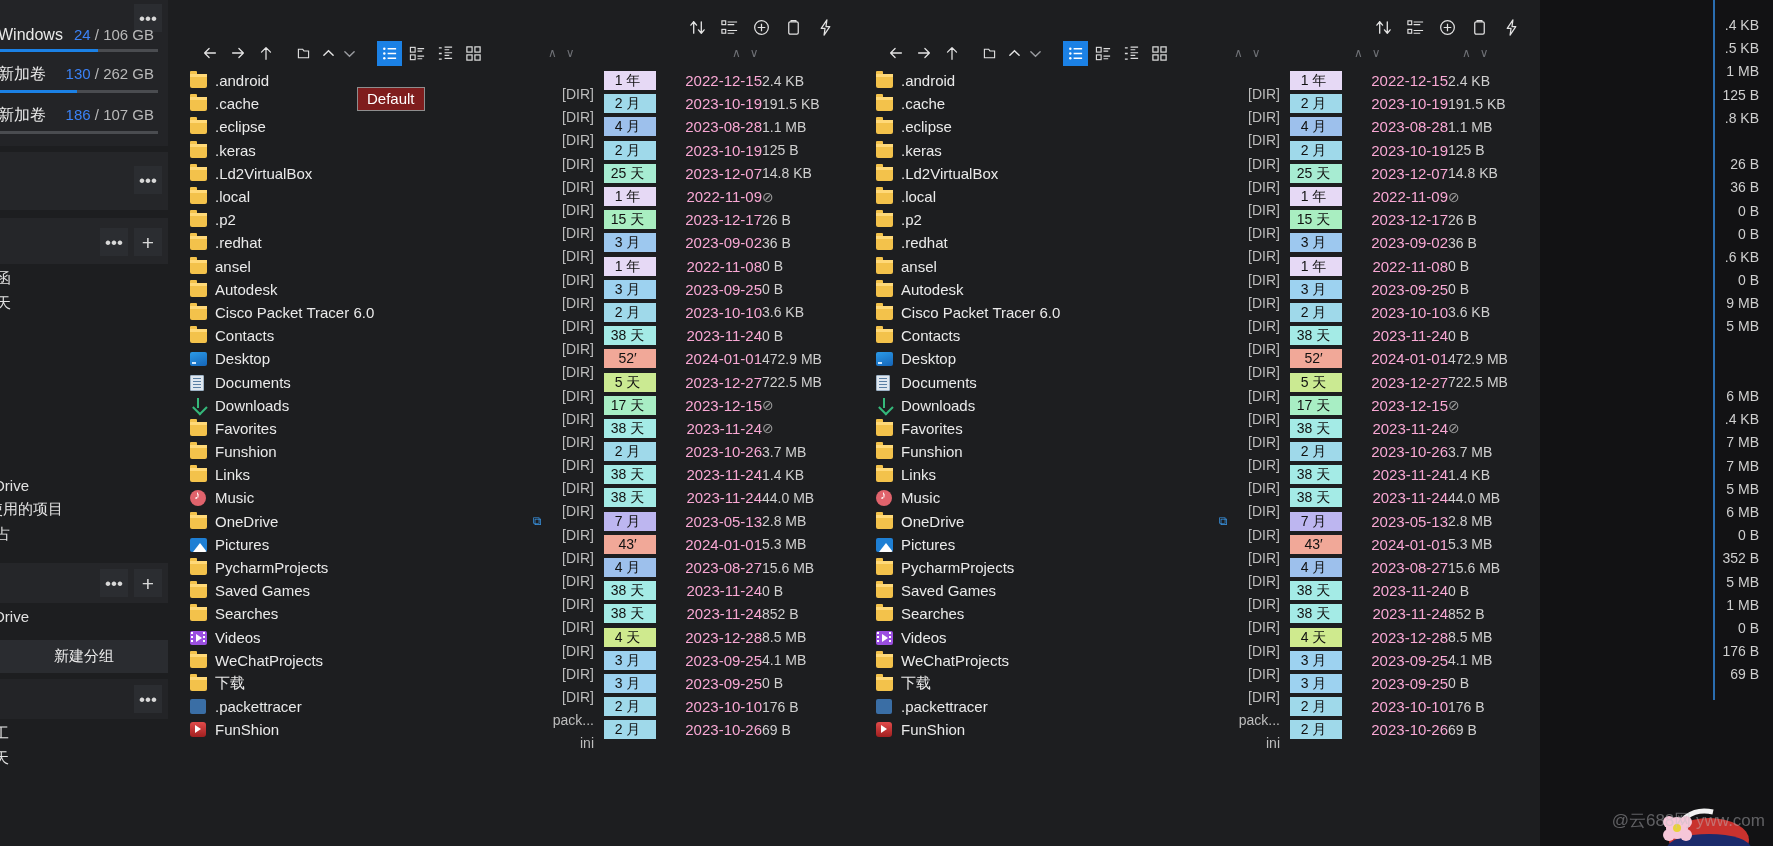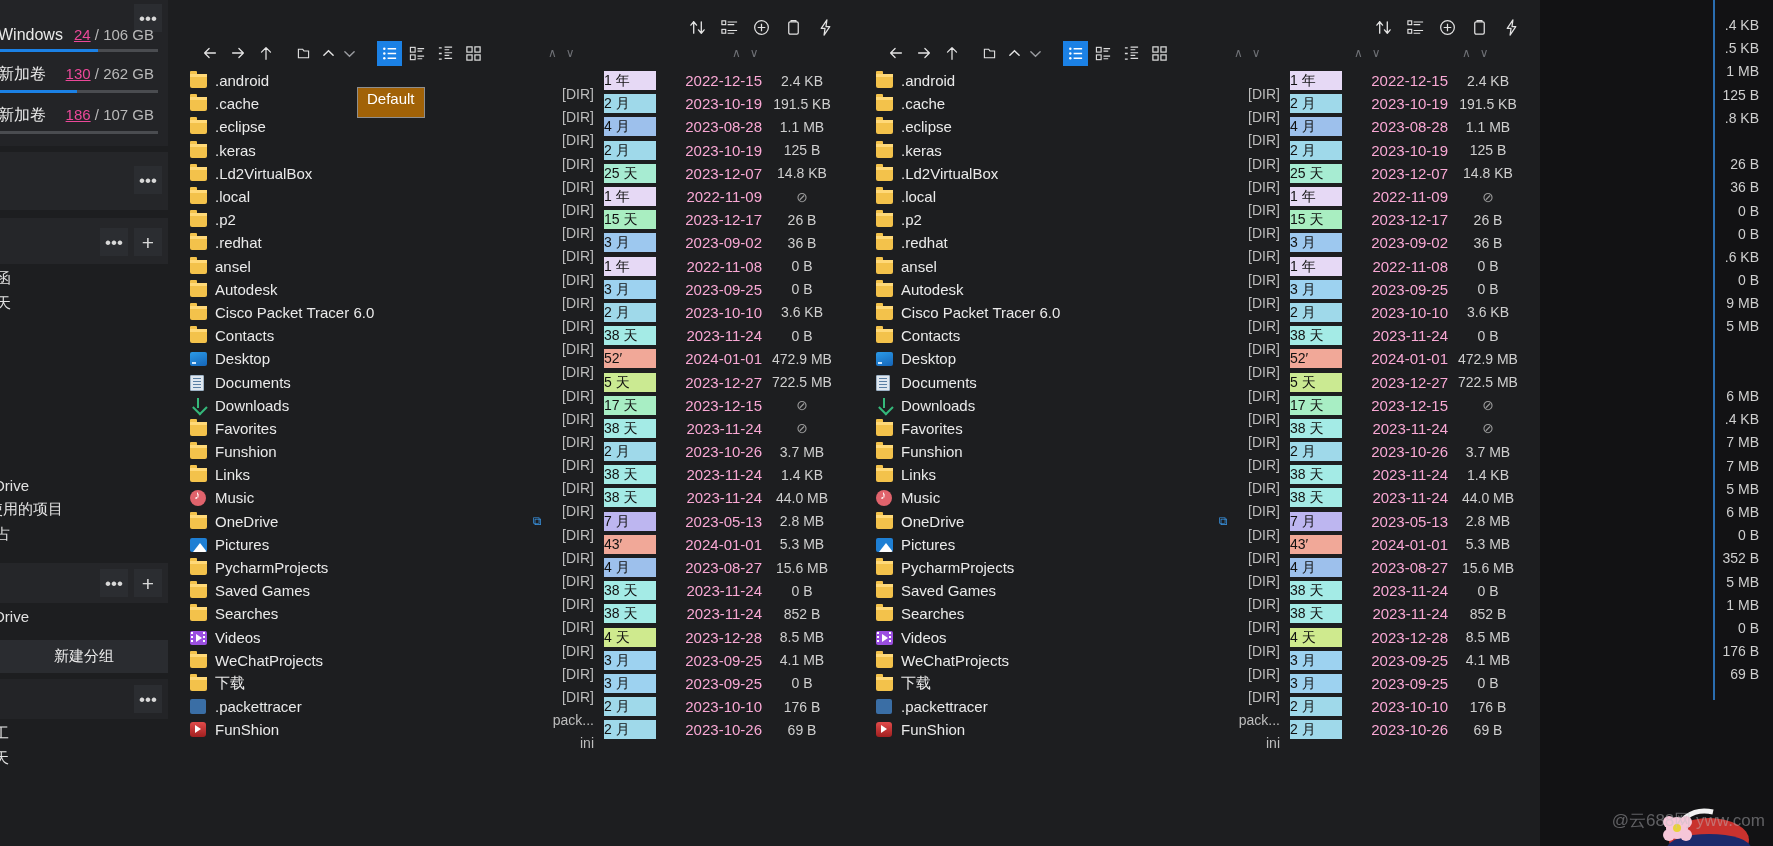--- a/index.html
+++ b/index.html
@@ -18,21 +18,21 @@
   .side-card{
     background:#232427; margin:0 0 6px 0; position:relative;
   }
   .drive-row{ padding:4px 8px 2px 0; position:relative; }
   .drive-line{
     display:flex; justify-content:space-between; align-items:baseline;
     font-size:16px; padding:0 6px 0 0;
   }
   .drive-name{ color:#e9e9e9; margin-left:-2px; }
   .drive-usage{ color:#b9b9b9; font-size:15px; }
-  .drive-usage .used{ color:#ec4899;text-decoration:underline; }
+  .drive-usage .used{ color:#3b82f6; }
   .bar-track{ height:3px; background:#4a4c50; margin:5px 2px 6px 0; }
   .bar-fill{ height:3px; background:#1b81e5; }
 
   .side-hdr{
     height:44px; position:relative; background:#252629; margin-top:6px;
   }
   .side-hdr.plain{ background:#232427; }
   .hdr-btn{
     position:absolute; top:8px; width:28px; height:28px;
     display:flex; align-items:center; justify-content:center;
@@ -93,25 +93,25 @@
     width:17px; height:15px; margin-left:22px; margin-right:8px; flex:0 0 17px;
     position:relative;
   }
   .row .nm{ flex:1 1 auto; white-space:nowrap; overflow:hidden; }
   .row .lnk{ width:18px; color:#3b9cf0; font-size:12px; text-align:center;}
   .row .ext{
     width:52px; text-align:right; color:#bdbdbd; font-size:14px; padding-right:4px;
     white-space:nowrap; overflow:hidden;margin-top:27px;
   }
   .row .age{
-    width:52px; margin-left:6px; text-align:left; padding-right:5px;
+    width:52px; margin-left:6px; text-align:center; padding-right:5px;
     color:#111; font-size:14px; line-height:19px; height:19px;
   }
   .row .dt{ width:106px; text-align:right; color:#f9a8d4; font-size:15px; }
-  .row .sz{ width:92px; text-align:center; color:#cfcfcf; font-size:14px; padding-right:12px;}
+  .row .sz{ width:92px; text-align:left; color:#cfcfcf; font-size:14px; padding-right:12px;}
   .row .sz.dim{ color:#9a9a9a; }
 
   
   .f-folder{
     width:17px; height:14px; background:#f3c24b; border-radius:1px 2px 2px 2px;
     position:relative; top:1px;
   }
   .f-folder:before{
     content:""; position:absolute; left:0; top:-3px; width:7px; height:3px;
     background:#f3c24b; border-radius:1px 1px 0 0;
@@ -140,23 +140,23 @@
      box-shadow:0 4px 0 #fff,0 8px 0 #fff,12px 0 0 #fff,12px 4px 0 #fff,12px 8px 0 #fff;}
   .f-vid:after{content:"";position:absolute;left:6px;top:3px;border-left:6px solid #fff;
      border-top:4px solid transparent;border-bottom:4px solid transparent;}
   .f-pt{ width:16px;height:15px;background:#3a6ea5;border-radius:2px;}
   .f-fs{ width:16px;height:15px;background:linear-gradient(#e14b4b,#a01f1f);border-radius:3px;position:relative;}
   .f-fs:after{content:"";position:absolute;left:5px;top:3px;border-left:6px solid #fff;
      border-top:4px solid transparent;border-bottom:4px solid transparent;}
 
   
   #tooltip{
-    position:absolute; left:357px; top:87px; background:#a16207;
+    position:absolute; left:357px; top:87px; background:#7f1d1d;
     border:1px solid #8e8e8e; color:#fff; font-size:15px;
-    padding:2px 9px 10px; z-index:40;
+    padding:2px 9px 3px; z-index:40;
   }
 
   
   .divider{
     position:absolute; top:0; bottom:0; width:8px; background:#1d1e20;
   }
   .dv-chev{
     position:absolute; top:340px; left:1px; color:#7d7f84; font-size:15px;
   }
   .dv-dots{

